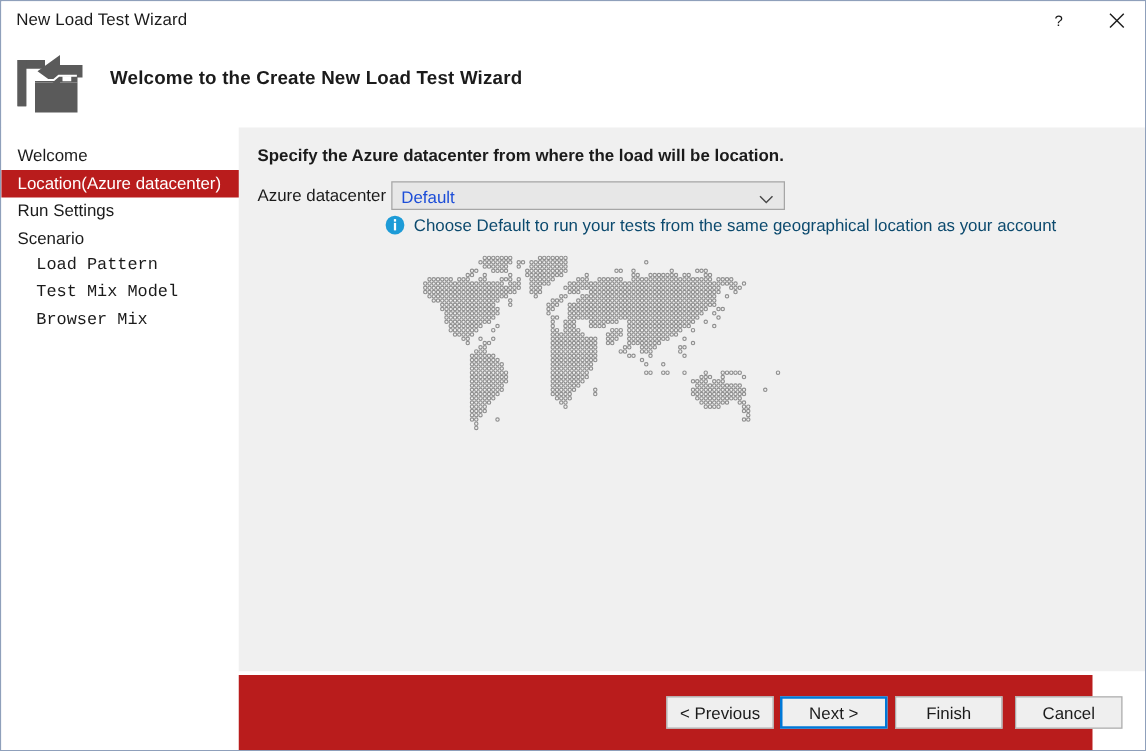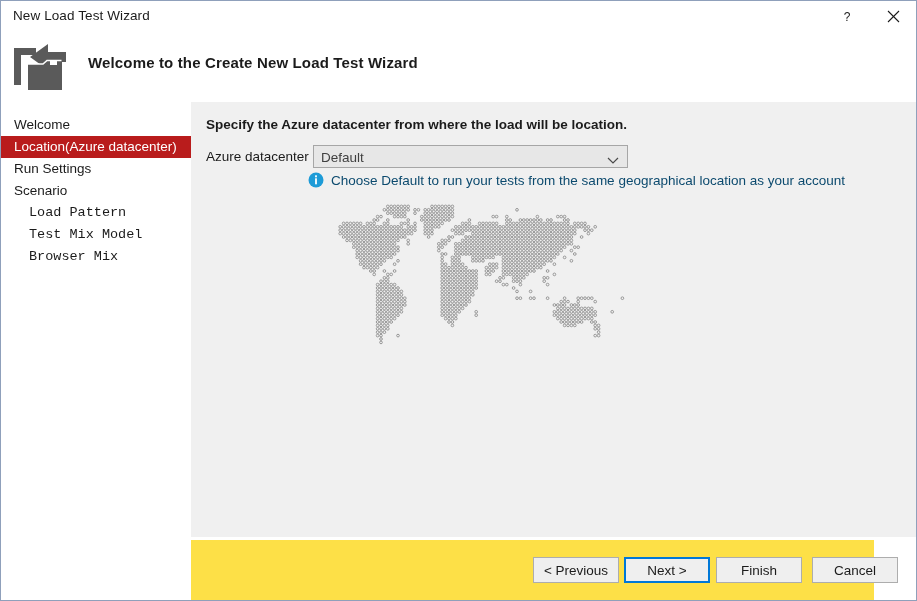--- a/index.html
+++ b/index.html
@@ -130,21 +130,21 @@
     width: 315px;
     height: 23px;
     background: #e7e7e7;
     border: 1px solid #a6a6a6;
     cursor: default;
   }
   .combo-value {
     position: absolute;
     left: 7px; top: 2px;
     font-size: 13.5px;
-    color: #404040;
+    color: #1d4ed8;
     line-height: 19px;
     white-space: nowrap;
   }
   .combo-arrow {
     position: absolute;
     right: 8px; top: 6px;
     width: 12px; height: 10px;
   }
 
   .hint-row {
@@ -172,21 +172,21 @@
     height: 200px;
   }
   .map-wrap svg { display: block; width: 350px; height: 200px; }
 
   
   .footer {
     position: absolute;
     left: 190px; top: 539px;
     width: 683px;
     height: 60px;
-    background: #fde047;
+    background: #b91c1c;
   }
   .divider {
     position: absolute;
     left: 190px; top: 536px;
     width: 725px;
     height: 3px;
     background: #ffffff;
   }
   .btn {
     position: absolute;

